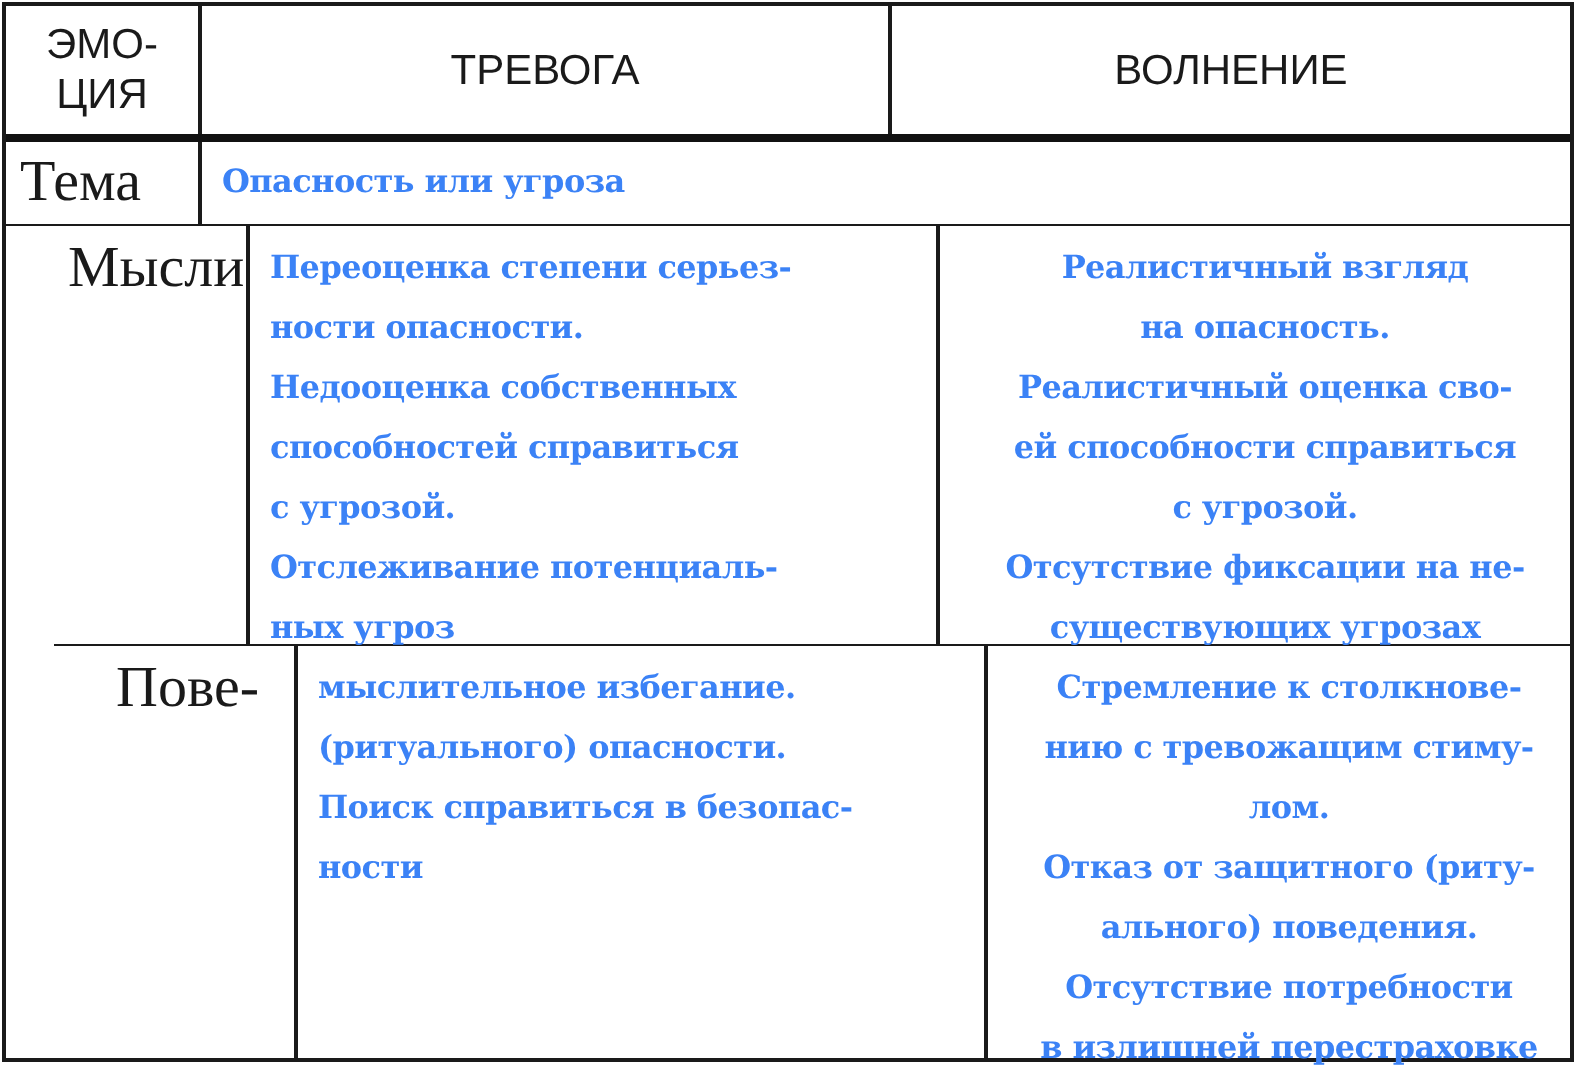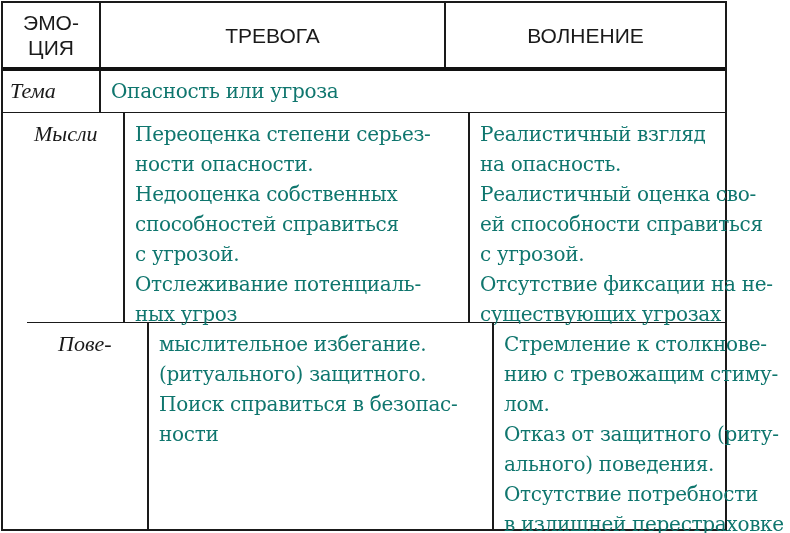--- a/index.html
+++ b/index.html
@@ -1,50 +1,50 @@
 <!DOCTYPE html>
 <html><head>
 <meta charset="utf-8">
 <style>
   html, body { margin:0; padding:0; background:#ffffff; }
   body { width:790px; height:533px; overflow:hidden; position:relative; }
   .tbl {
     position:absolute; left:1px; top:1px;
-    width:726px; height:530px;
+    width:786px; height:530px;
     border:2px solid #1a1a1a;
     box-sizing:border-box;
     color:#1a1a1a;
   }
   .row { position:absolute; left:0; right:0; box-sizing:border-box; }
   .cell { position:absolute; top:0; bottom:0; box-sizing:border-box; }
   .c0 { left:0; width:96px; }
   .c1 { left:96px; width:345px; border-left:2px solid #1a1a1a; }
-  .c2 { left:441px; right:0; border-left:2px solid #1a1a1a; }
+  .c2 { left:441px; right:0; border-left:2px solid #1a1a1a;text-align:center; }
   .cspan { left:96px; right:0; border-left:2px solid #1a1a1a; }
 
   .hdr { top:0; height:68px; border-bottom:4px solid #111; }
   .hdr .cell {
     font-family:"Liberation Sans", "DejaVu Sans", sans-serif;
     font-size:21px; line-height:25px; color:#1a1a1a;
     display:flex; align-items:center; justify-content:center; text-align:center;
   }
   .hdr .c0 { flex-direction:column; }
 
   .r1 { top:68px; height:42px; border-bottom:1.5px solid #1a1a1a; }
   .r2 { top:110px; height:210px; border-bottom:1.5px solid #1a1a1a;margin-left:24px; }
   .r3 { top:320px; height:206px;margin-left:48px; }
 
   .body-txt {
     font-family:"DejaVu Serif", "Liberation Serif", serif;
-    font-size:20px; line-height:30px; color:#0f766e;
-    padding:6px 0 0 10px; letter-spacing:-0.3px;
+    font-size:16px; line-height:30px; color:#3b82f6;
+    padding:6px 0 0 10px; letter-spacing:-0.3px;font-weight:bold;
   }
   .lbl {
     font-family:"Liberation Serif", "DejaVu Serif", serif;
-    font-style:italic; font-size:22px; line-height:30px; color:#1a1a1a;
+    font-size:29px; line-height:30px; color:#1a1a1a;
     padding:6px 0 0 7px;
   }
   .r1 .body-txt, .r1 .lbl { padding-top:5px; }
   .line { display:block; white-space:nowrap; }
 </style>
 </head>
 <body>
 
 <div class="tbl">
 
@@ -93,21 +93,21 @@
       <span class="line">существующих угрозах</span>
     </div>
   </div>
 
   <div class="row r3">
     <div class="cell c0 lbl">
       <span class="line">Пове-</span>
     </div>
     <div class="cell c1 body-txt">
       <span class="line">мыслительное избегание.</span>
-      <span class="line">(ритуального) защитного.</span>
+      <span class="line">(ритуального) опасности.</span>
       <span class="line">Поиск справиться в безопас-</span>
       <span class="line">ности</span>
     </div>
     <div class="cell c2 body-txt">
       <span class="line">Стремление к столкнове-</span>
       <span class="line">нию с тревожащим стиму-</span>
       <span class="line">лом.</span>
       <span class="line">Отказ от защитного (риту-</span>
       <span class="line">ального) поведения.</span>
       <span class="line">Отсутствие потребности</span>

